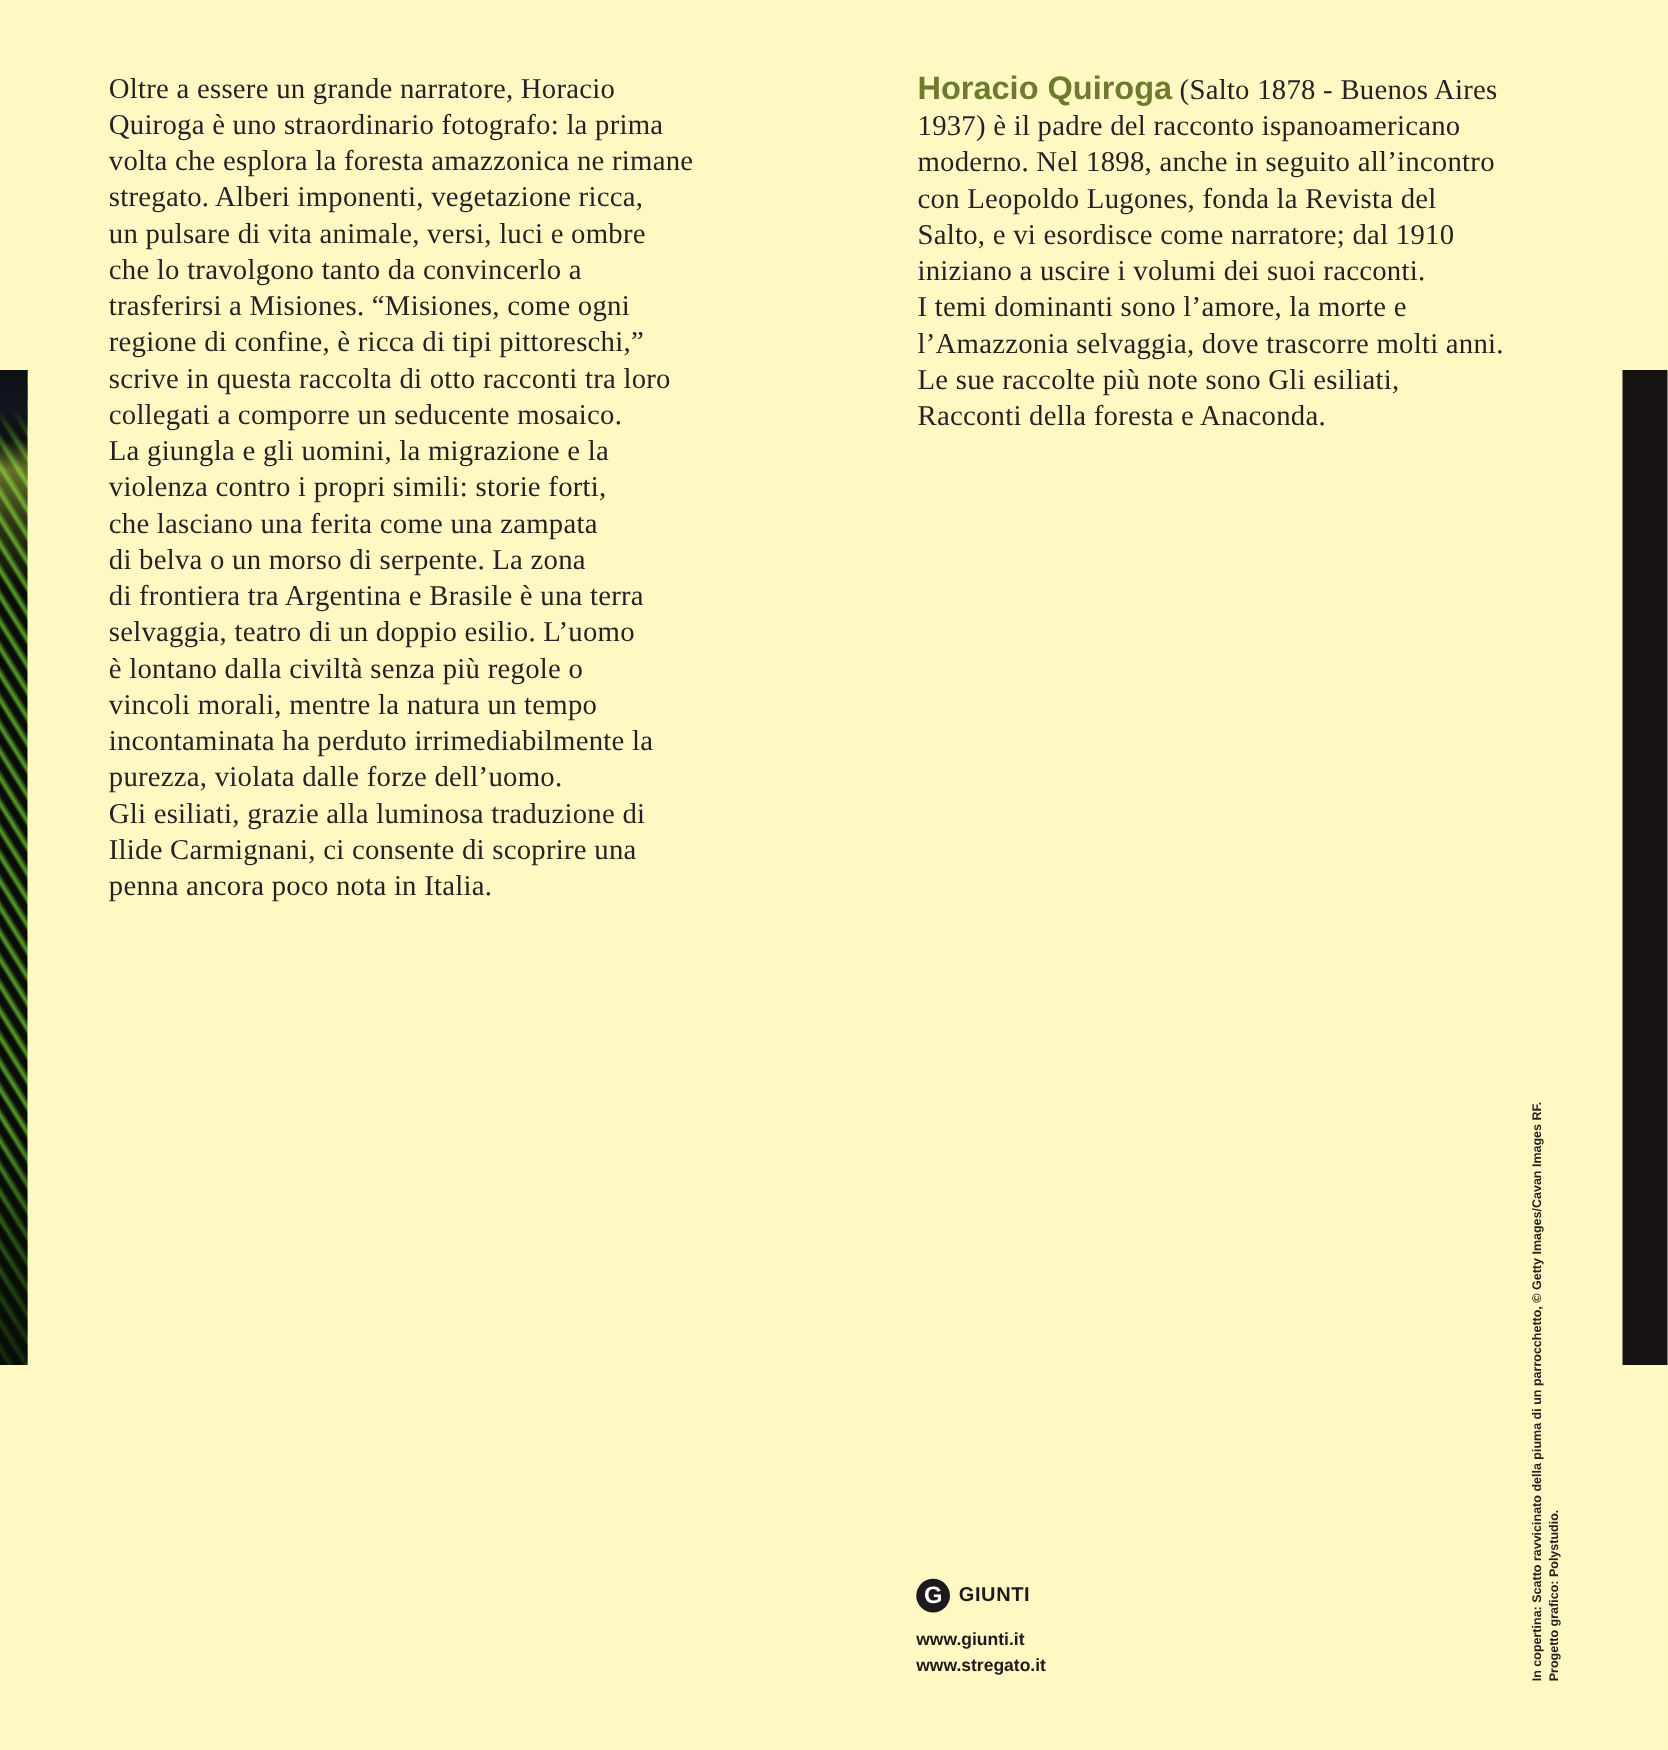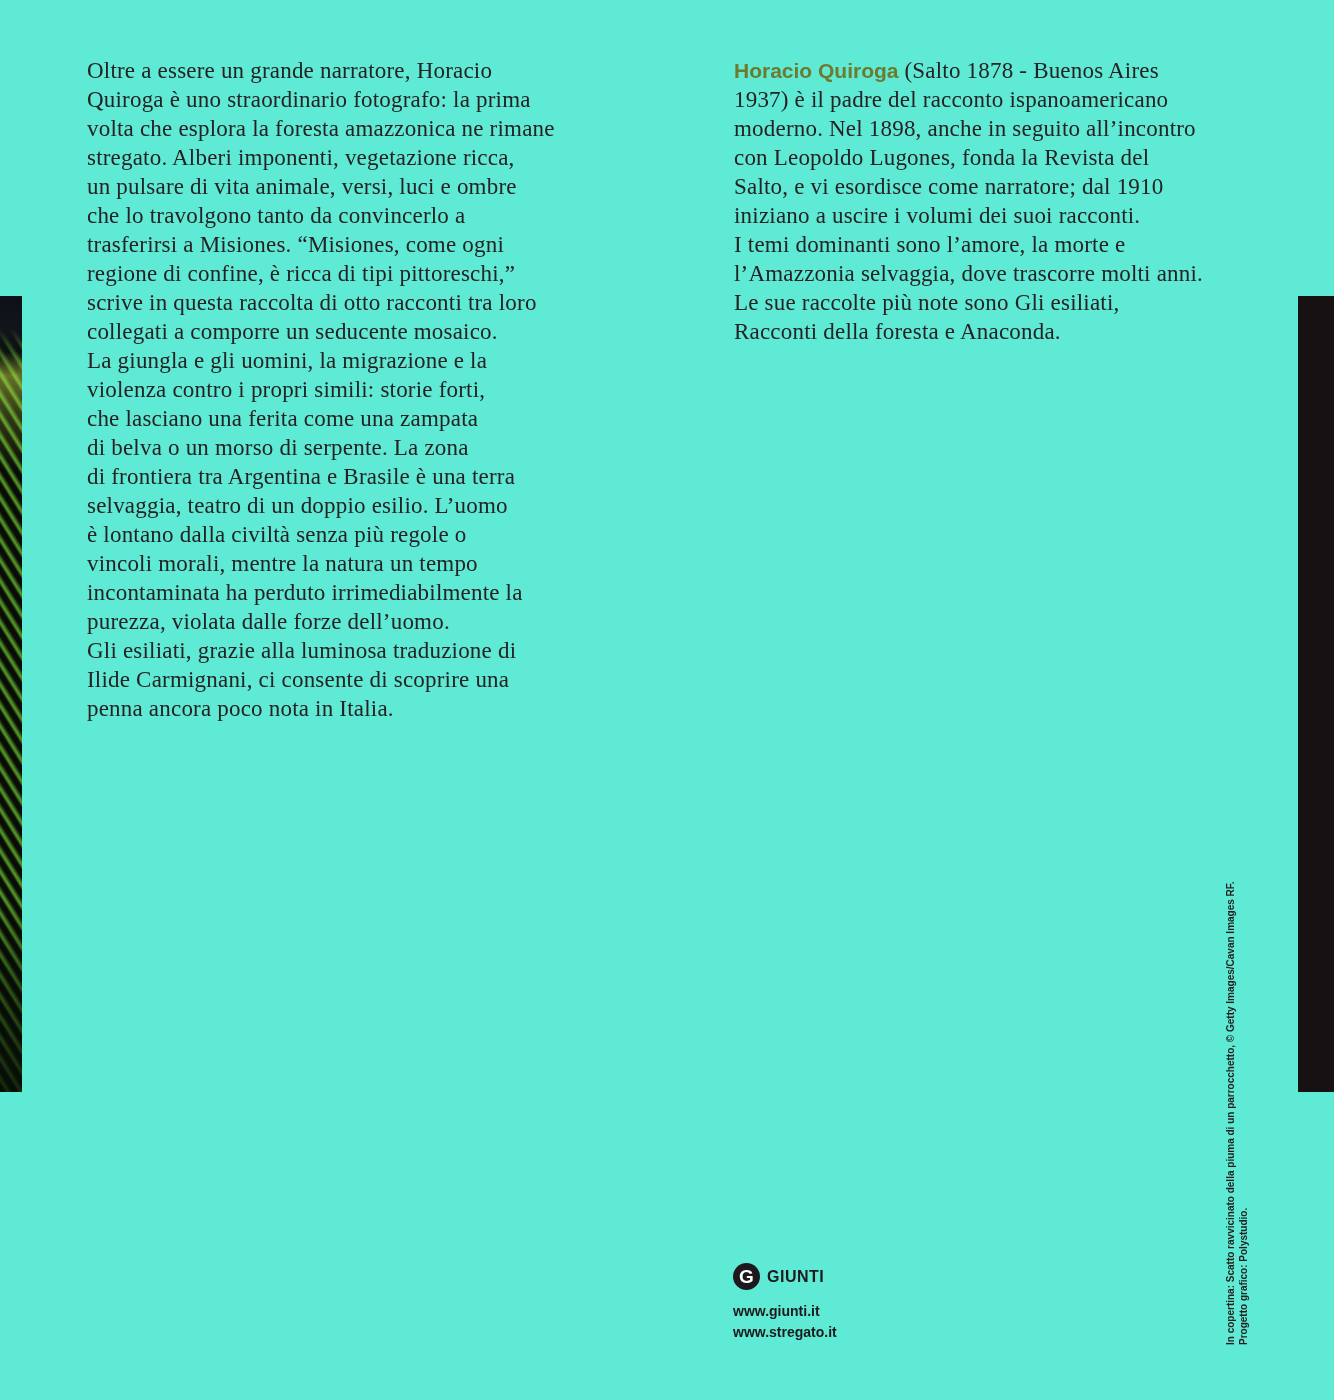--- a/index.html
+++ b/index.html
@@ -1,20 +1,20 @@
 <!DOCTYPE html>
 <html><head>
 <meta charset="utf-8">
 <style>
   html,body{margin:0;padding:0;}
   body{
     width:1334px;height:1400px;position:relative;background:#ffffff;
     font-family:"Liberation Serif", serif; overflow:hidden;
   }
-  .page{position:absolute;inset:0;background:#5eead4;}
+  .page{position:absolute;inset:0;background:#fef9c3;}
 
   
   .strip-left{
     position:absolute;left:0;top:296px;width:22px;height:796px;
     background:
       linear-gradient(180deg,
         #0d1016 0%, #11141b 4%, rgba(17,20,27,0.45) 7%,
         rgba(186,212,72,0.50) 10%, rgba(186,212,72,0.22) 15%,
         rgba(0,0,0,0) 22%, rgba(0,0,0,0) 76%,
         rgba(5,14,5,0.45) 86%, rgba(7,16,7,0.72) 96%, rgba(6,13,6,0.8) 100%),
@@ -32,21 +32,21 @@
     position:absolute;top:56px;
     font-size:23px;line-height:29px;color:#262224;
     white-space:nowrap;letter-spacing:0.2px;
   }
   .col-left{left:87px;width:540px;}
   .col-right{left:734px;width:560px;}
   .st-n{font-style:normal;}
   .st-i{}
   .st-b{
     font-family:"Liberation Sans", sans-serif;font-weight:bold;
-    color:#6e7a2e;font-size:21px;letter-spacing:0px;
+    color:#6e7a2e;font-size:26px;letter-spacing:0px;
   }
 
   
   .credits{
     position:absolute;left:1250px;top:1319px;height:26px;
     transform:rotate(-90deg);transform-origin:left bottom;
     font-family:"Liberation Sans", sans-serif;font-weight:bold;
     font-size:10px;line-height:13px;color:#231f20;white-space:nowrap;
   }
 

